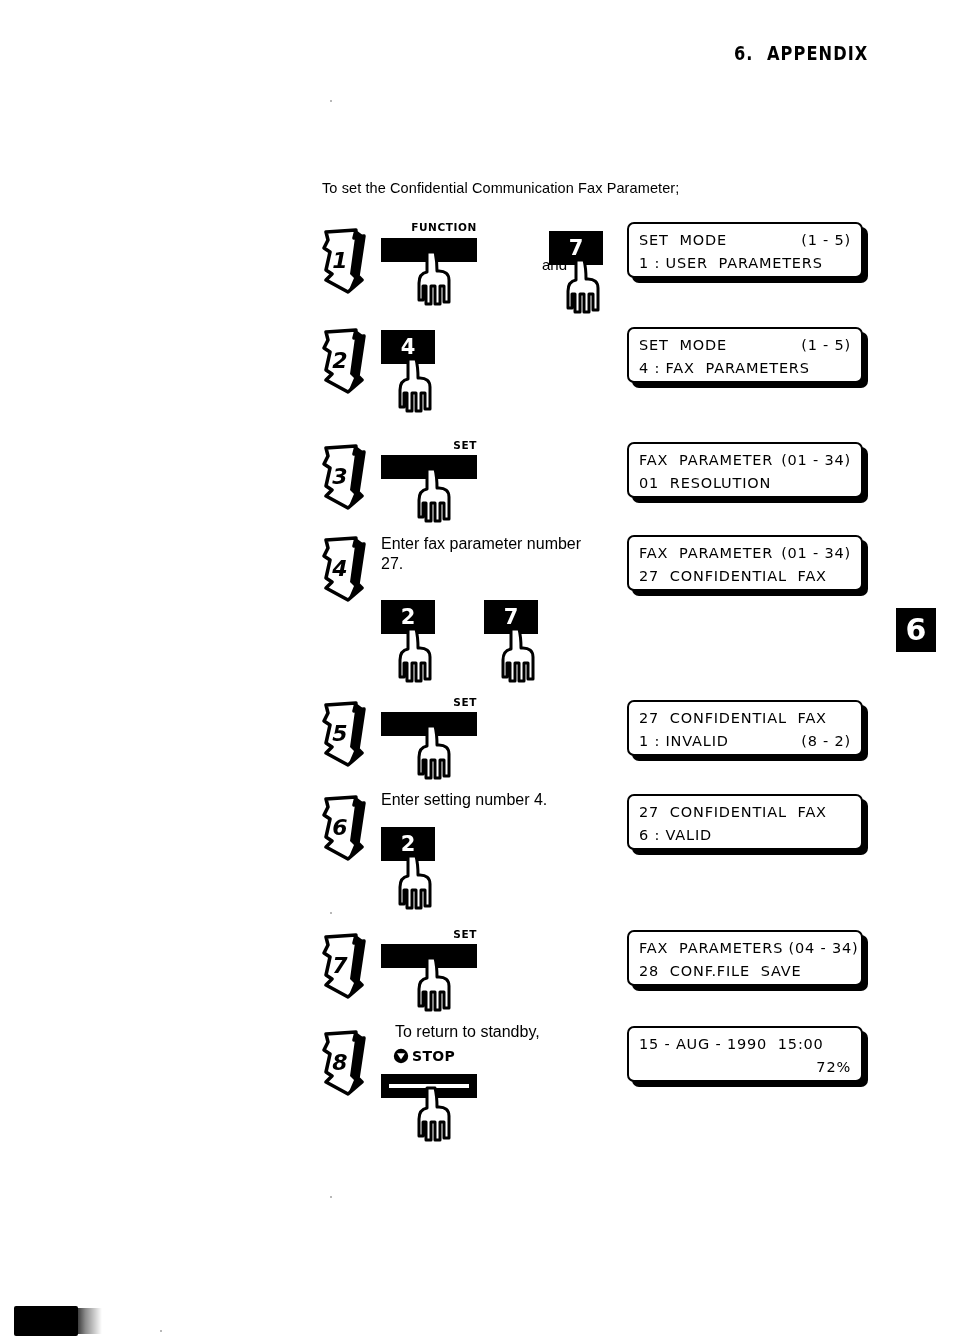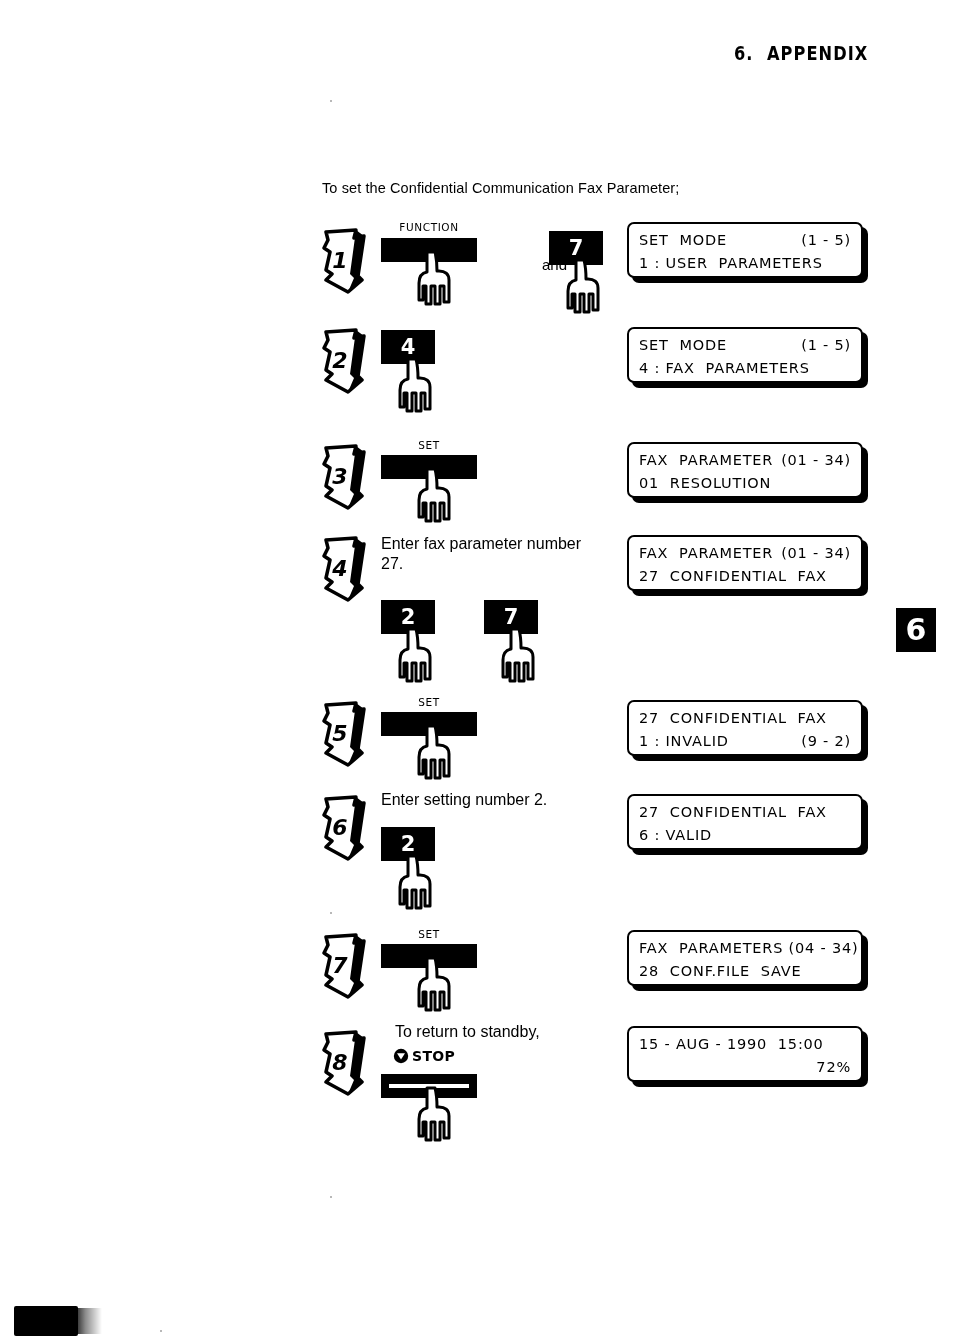--- a/index.html
+++ b/index.html
@@ -112,24 +112,24 @@
     right: 8px;
     top: 10px;
     height: 4px;
     background: #ffffff;
   }
 
   
   .keyname {
     position: absolute;
     font-family: "DejaVu Sans", sans-serif;
-    font-weight: normal;
+    font-weight: bold;
     font-size: 10.5px;
     letter-spacing: 0.6px;
-    text-align: center;
+    text-align: right;
     width: 96px;
     white-space: nowrap;
   }
 
   
   .hand { position: absolute; }
   .hand svg { display: block; }
 
   
   .and-word {
@@ -396,35 +396,35 @@
     </svg>
   </div>
 
   <div class="lcd" style="top:8px;">
     <div class="line">
       <span>27  CONFIDENTIAL  FAX</span>
       <span class="right"></span>
     </div>
     <div class="line">
       <span>1 : INVALID</span>
-      <span class="right">(9 - 2)</span>
+      <span class="right">(8 - 2)</span>
     </div>
   </div>
 </div>
 
 <div class="step-row" style="top:786px;">
   <div class="step-marker" style="top:9px;">
     <svg width="58" height="66" viewBox="0 0 58 66">
       <path d="M8 4 L38 2 L36 10 L46 8 L40 48 L44 52 L30 64 L8 52 L14 46 L8 42 L12 24 L6 20 L10 12 Z" fill="#ffffff" stroke="#000000" stroke-width="3.5" stroke-linejoin="round"></path>
       <path d="M38 2 L46 8 L40 48 L44 52 L30 64 L36 50 L32 46 Z" fill="#000000"></path>
     </svg>
     <div class="num">6</div>
   </div>
 
-  <div class="instr" style="left:381px; top:4px;">Enter setting number 2.</div>
+  <div class="instr" style="left:381px; top:4px;">Enter setting number 4.</div>
 
   <div class="keycap num" style="left:381px; top:41px;">
     <div class="klabel">2</div>
   </div>
   <div class="hand" style="left:390px; top:68px;">
     <svg width="56" height="56" viewBox="0 0 56 56">
       <path d="M18 2 L18 22 C13 23 10 27 10 33 L10 50 L14 50 L14 36 L17 36 L17 54 L22 54 L22 36
                L26 36 L26 54 L31 54 L31 36 L35 36 L35 52 L40 52 L40 30 C40 24 36 21 30 21 L28 21
                C28 14 27 6 26 2 Z" fill="#ffffff" stroke="#000000" stroke-width="3" stroke-linejoin="round" stroke-linecap="round"></path>
     </svg>

